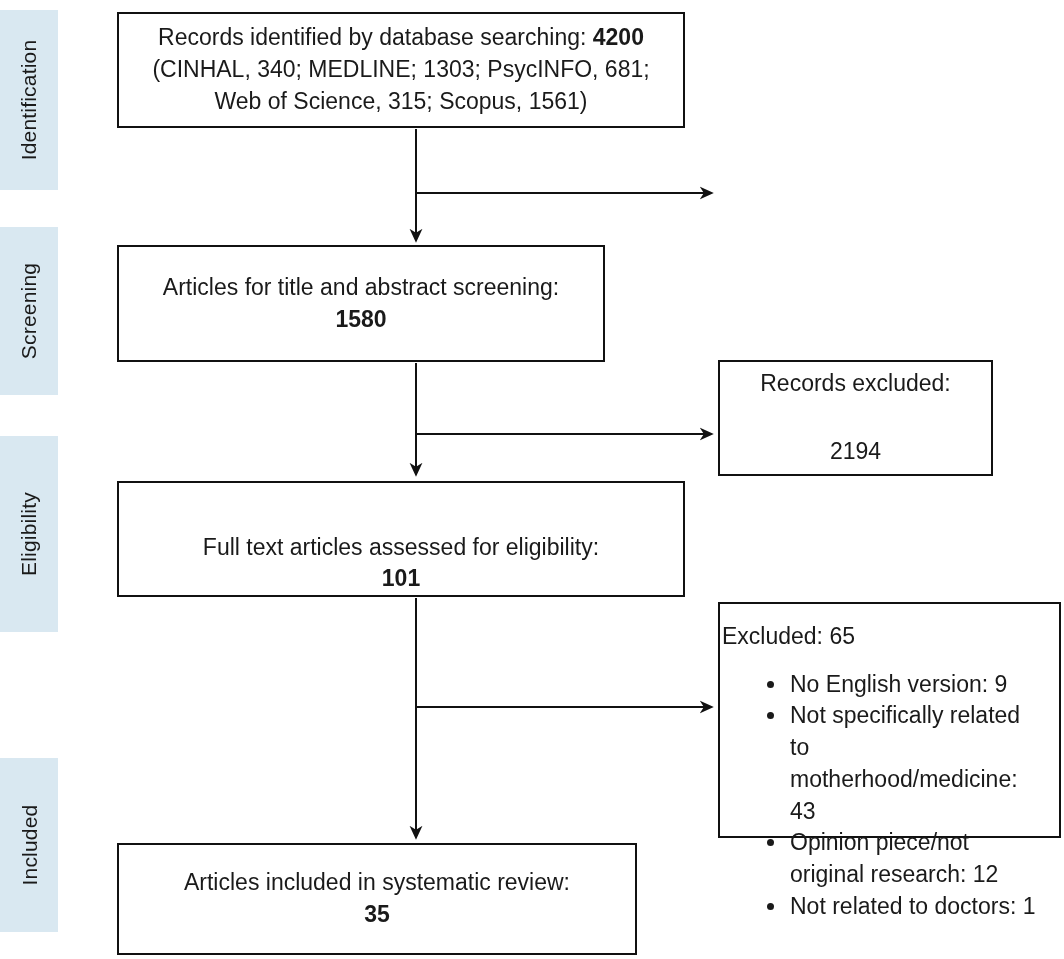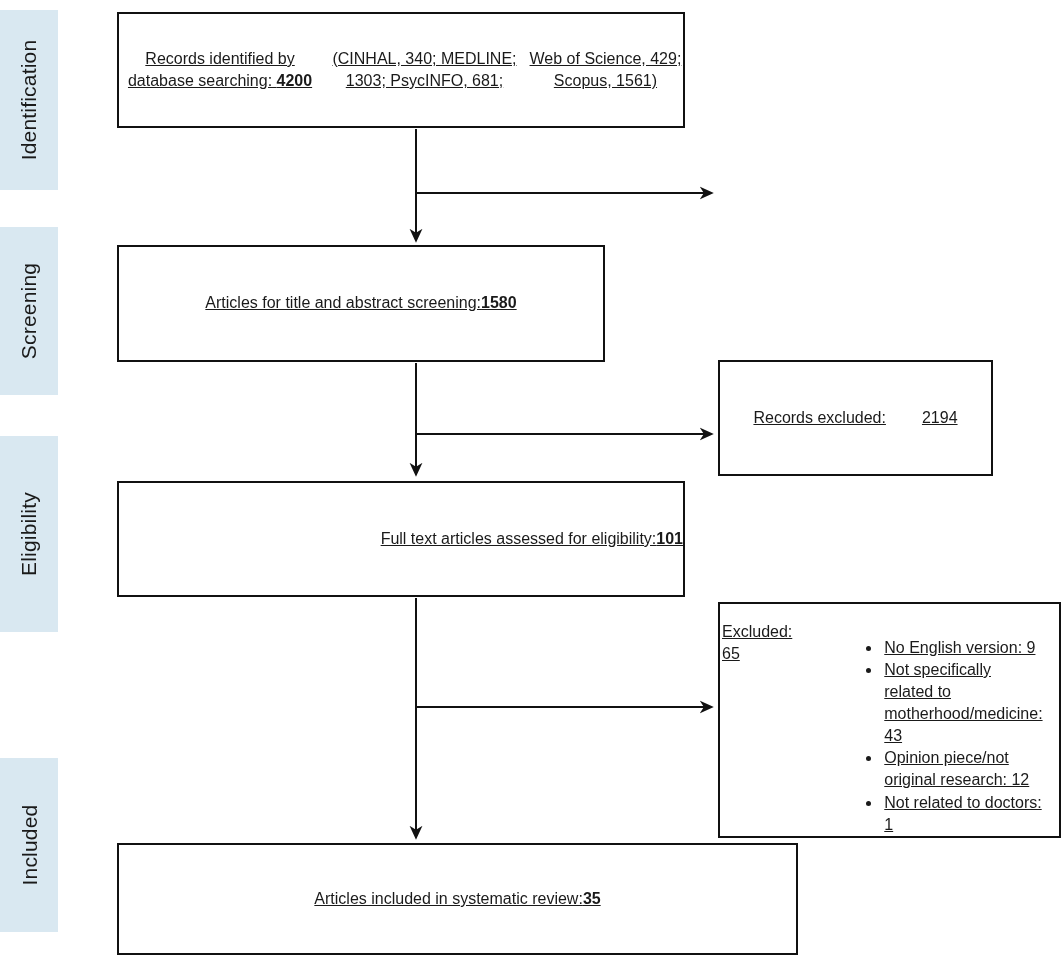--- a/index.html
+++ b/index.html
@@ -26,31 +26,30 @@
     transform:rotate(-90deg);
     white-space:nowrap;
     font-size:21px;
     letter-spacing:.2px;
     color:var(--text);
   }
   .box{
     position:absolute;
     background:var(--box-bg);
     border:2px solid var(--line);
-    display:flex;
+    display:flex;flex-direction:column;
     align-items:center;justify-content:center;
     text-align:center;
-    font-size:16px;line-height:1.38;text-decoration:underline;
+    font-size:23px;line-height:1.38;
   }
   .box b{font-weight:bold;}
   .excluded-box{
     align-items:flex-start;justify-content:flex-start;
     text-align:left;
     padding:17px 4px 0 2px;
-    gap:24px;
   }
   .excluded-box ul{
     margin:16px;
     padding-left:50px;
     list-style:disc outside;
   }
   .excluded-box li{
     padding-left:2px;
   }
   .arrows{position:absolute;left:0;top:0;pointer-events:none;}
@@ -84,34 +83,34 @@
     <path class="arrow" d="M416,193 H711"></path>
     <path class="arrow" d="M416,363 V474"></path>
     <path class="arrow" d="M416,434 H711"></path>
     <path class="arrow" d="M416,598 V837"></path>
     <path class="arrow" d="M416,707 H711"></path>
   </svg>
 
   <div class="box" style="left:117px;top:12px;width:568px;height:116px;">
     <div><span>Records identified by database searching: </span><b>4200</b></div>
     <div>(CINHAL, 340; MEDLINE; 1303; PsycINFO, 681;</div>
-    <div>Web of Science, 429; Scopus, 1561)</div>
+    <div>Web of Science, 315; Scopus, 1561)</div>
   </div>
 
   <div class="box" style="left:117px;top:245px;width:488px;height:117px;">
     <div>Articles for title and abstract screening:</div>
     <b>1580</b>
   </div>
 
   <div class="box" style="left:117px;top:481px;width:568px;height:116px;justify-content:flex-end;">
     <div>Full text articles assessed for eligibility:</div>
     <b>101</b>
   </div>
 
-  <div class="box" style="left:117px;top:843px;width:681px;height:112px;">
+  <div class="box" style="left:117px;top:843px;width:520px;height:112px;">
     <div>Articles included in systematic review:</div>
     <b>35</b>
   </div>
 
 
   <div class="box" style="left:718px;top:360px;width:275px;height:116px;gap:36px;">
     <div>Records excluded:</div>
     <div>2194</div>
   </div>
 

